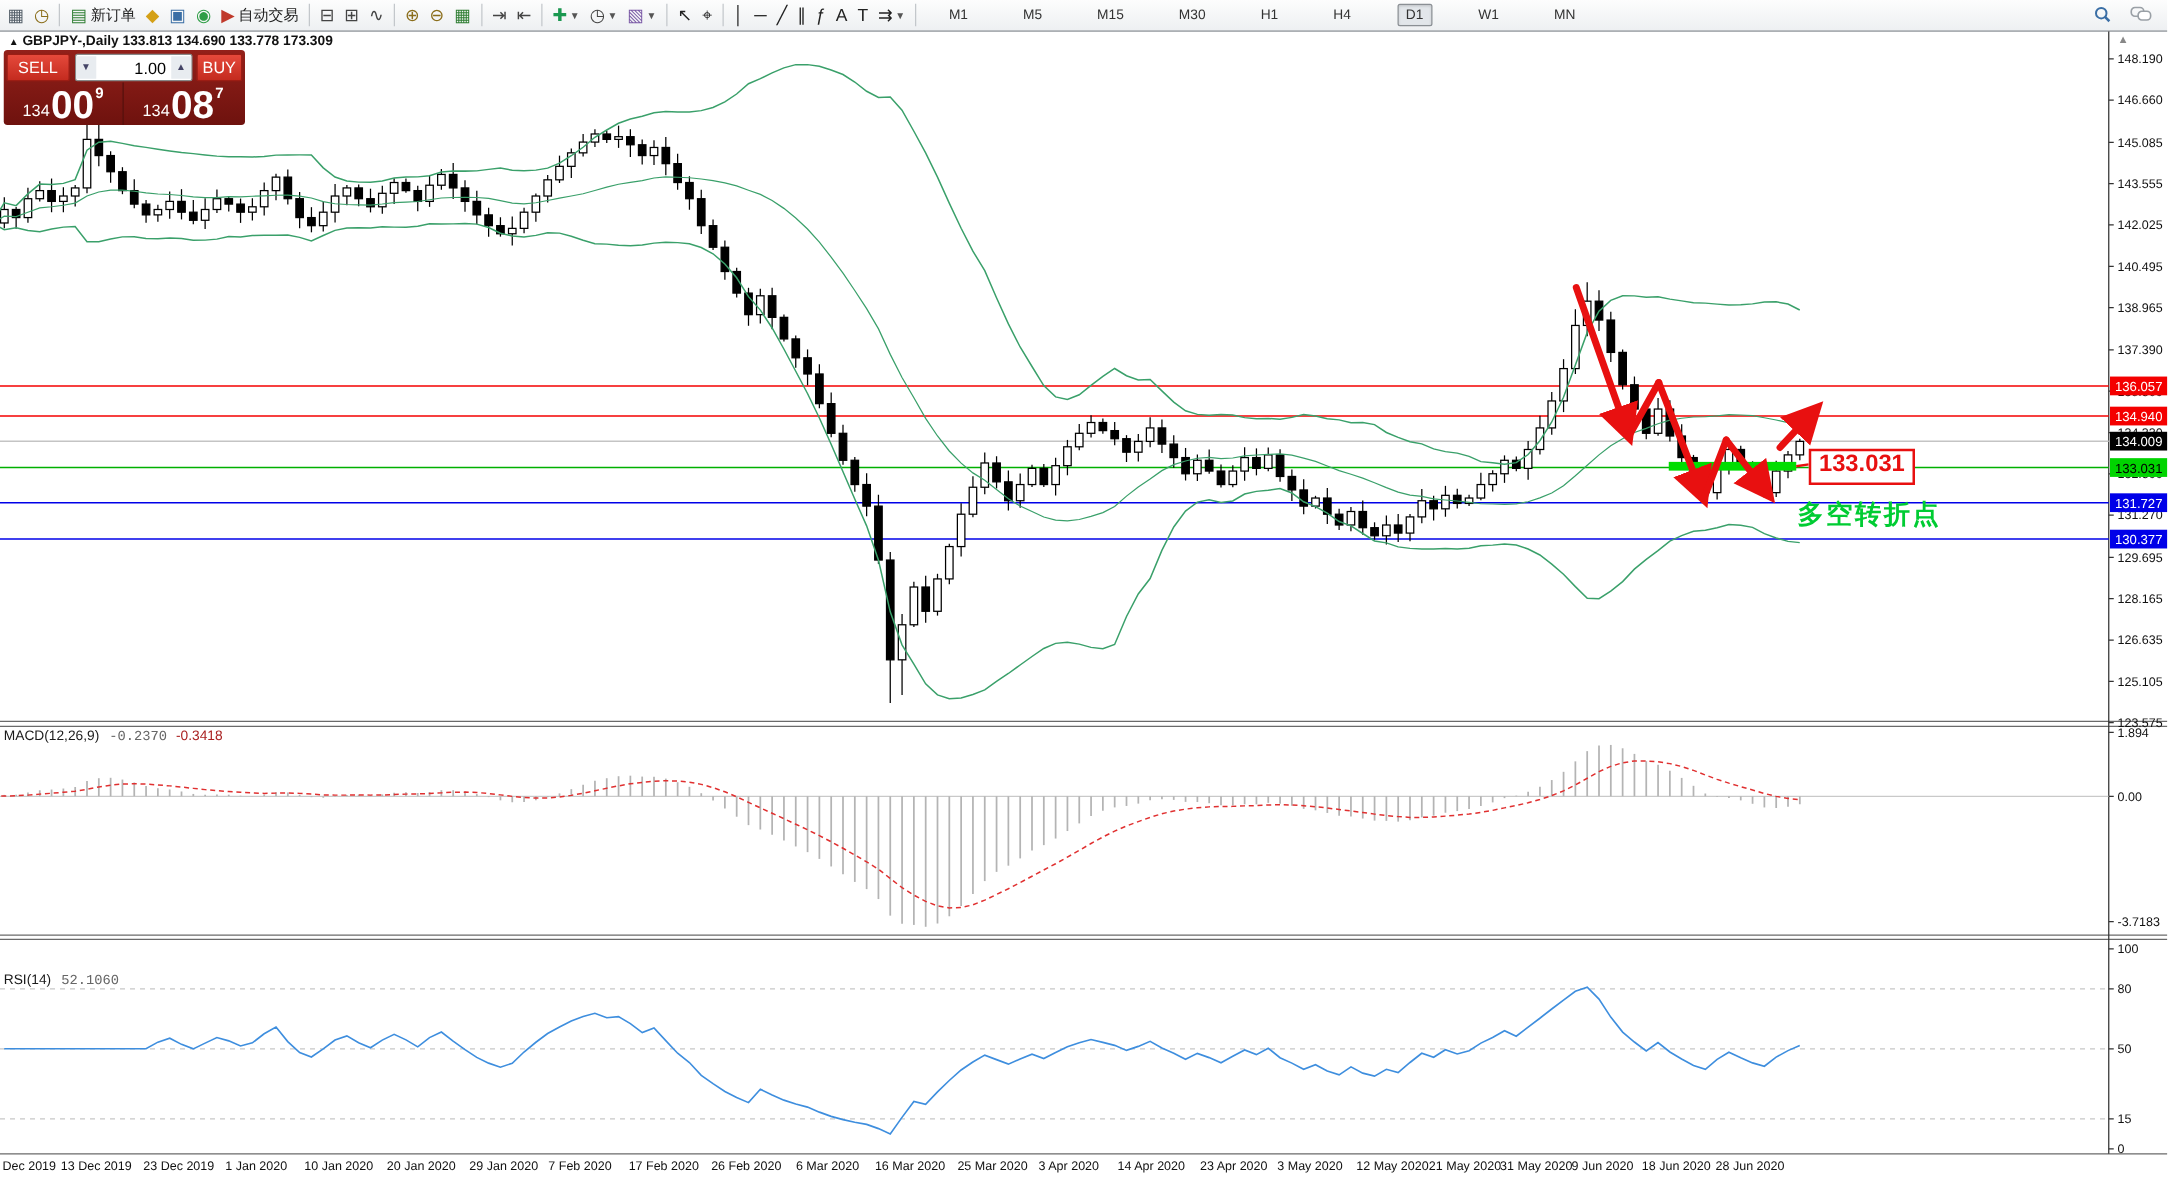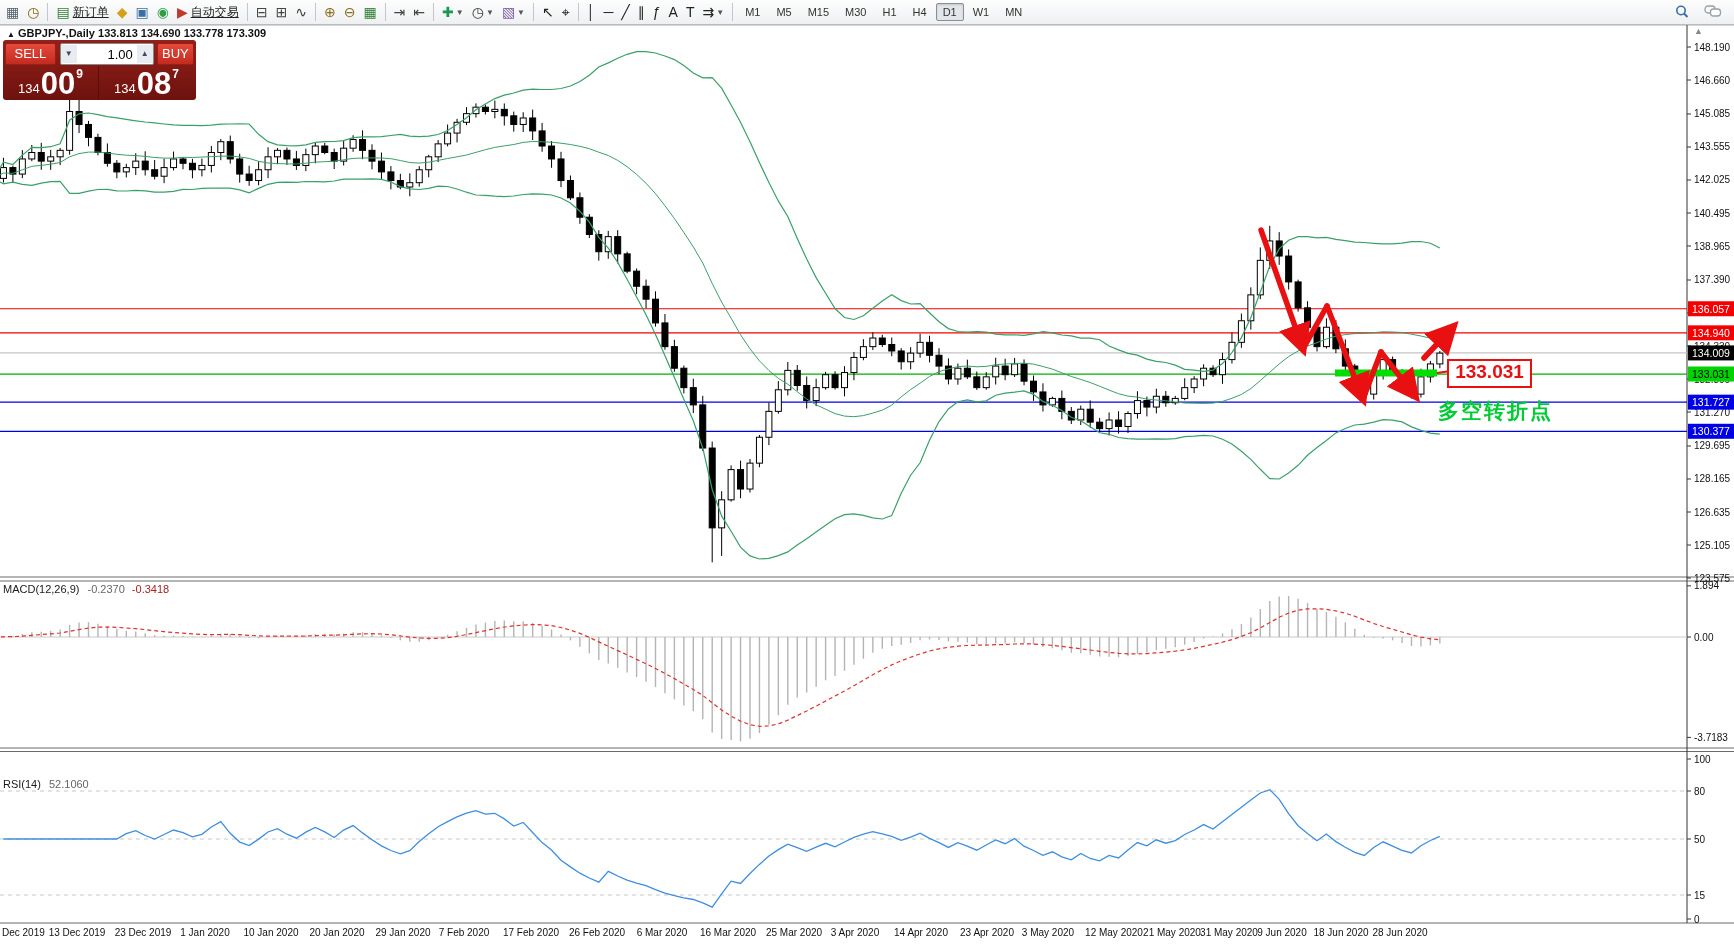--- a/index.html
+++ b/index.html
@@ -2,23 +2,23 @@
 <html><head>
 <meta charset="utf-8">
 <style>
   html,body{margin:0;padding:0;background:#fff;font-family:"Liberation Sans",sans-serif;}
   #app{position:relative;width:1734px;height:948px;overflow:hidden;background:#fff;}
   
   #toolbar{position:absolute;left:0;top:0;width:1734px;height:25px;background:linear-gradient(#fdfdfd,#eef0f2);border-bottom:1px solid #b8bcc0;display:flex;align-items:center;padding-left:2px;box-sizing:border-box;z-index:6;}
   .tsep{width:1px;height:18px;background:#c3c7cb;margin:0 4px;flex:0 0 auto;}
   .tbtn{display:flex;align-items:center;height:21px;padding:0 3px;border:1px solid transparent;border-radius:2px;font-size:13px;line-height:19px;cursor:default;flex:0 0 auto;}
   .tbtn .glyph{font-size:14px;}
-  .tbtn .tlabel{font-size:12px;color:#222;margin-left:3px;text-decoration:underline;}
+  .tbtn .tlabel{font-size:12px;color:#222;margin-left:3px;}
   .tbtn .dd{font-size:8px;color:#555;margin-left:2px;}
-  .tfbtn{font-size:11px;color:#333;padding:2px 6px;border:1px solid transparent;border-radius:2px;margin:0 1px;flex:0 0 auto;}
+  .tfbtn{font-size:11px;color:#333;padding:2px 6px;border:1px solid transparent;border-radius:2px;margin:0 15px;flex:0 0 auto;}
   .tfbtn.active{border:1px solid #8a8f94;background:#e2e6ea;box-shadow:inset 0 1px 2px rgba(0,0,0,.15);}
   #tb-right{margin-left:auto;display:flex;align-items:center;padding-right:8px;}
   #tb-right .tbtn{margin-left:6px;}
   
   #symbol-header{position:absolute;left:7px;top:27px;font-size:11px;font-weight:bold;color:#111;z-index:4;}
   #symbol-header .tri{font-size:8px;margin-right:3px;}
   
   #oct{position:absolute;left:3px;top:40px;width:193px;height:60px;background:linear-gradient(#93201a,#6e120e);border-radius:3px;z-index:5;color:#fff;}
   #oct .row1{display:flex;align-items:center;height:24px;padding:2px 2px 0 2px;}
   .octbtn{background:linear-gradient(#e5493b,#c42b1f);border:1px solid #9c1d14;border-radius:2px;color:#fff;font-size:13px;text-align:center;height:20px;line-height:20px;}
@@ -30,21 +30,21 @@
   #oct .row2{display:flex;height:34px;}
   .bigprice{width:95px;display:flex;align-items:flex-end;justify-content:center;padding-bottom:1px;}
   .bigprice .pfx{font-size:13px;font-weight:normal;margin-bottom:3px;}
   .bigprice .big{font-size:31px;font-weight:bold;line-height:30px;margin:0 1px;}
   .bigprice .sup{font-size:12px;font-weight:bold;align-self:flex-start;margin-top:1px;}
   .octdiv{width:1px;background:#55100c;}
   
   .ind-label{position:absolute;font-size:11px;color:#1a1a1a;z-index:4;}
   #macd-label{left:3px;top:583px;}
   #rsi-label{left:3px;top:778px;}
-  .ind-label .v1{color:#666;margin-left:5px;}
+  .ind-label .v1{color:#666;margin-left:5px;font-family:Liberation Mono, monospace;}
   .ind-label .v2{color:#a22;margin-left:4px;}
   
   #price-callout{position:absolute;border:2px solid #e81010;background:#fff;color:#e81010;font-size:19px;font-weight:bold;text-align:center;z-index:4;line-height:22px;}
   #cn-note{position:absolute;color:#00cc33;font-size:21px;font-weight:bold;letter-spacing:2px;z-index:4;white-space:nowrap;}
   #chartsvg{position:absolute;left:0;top:0;z-index:1;}
 </style>
 </head>
 <body>
 <div id="app">
 

